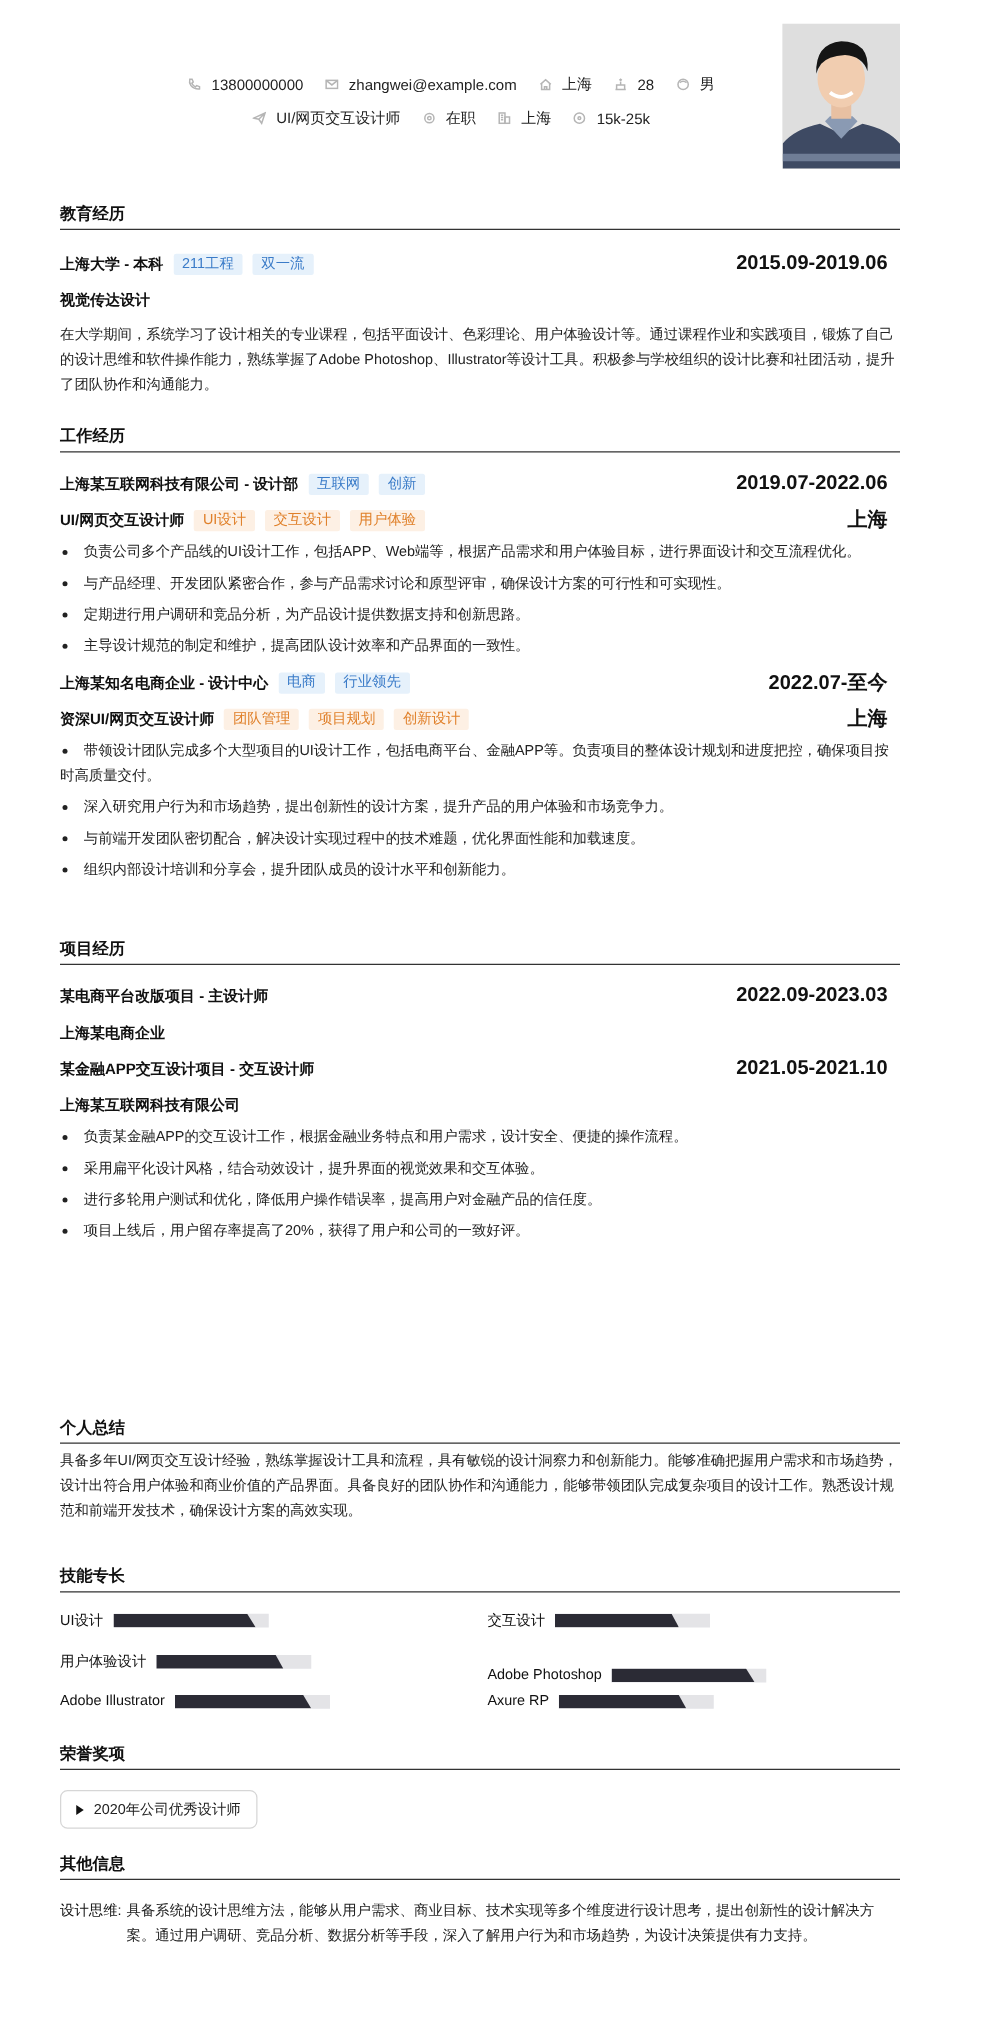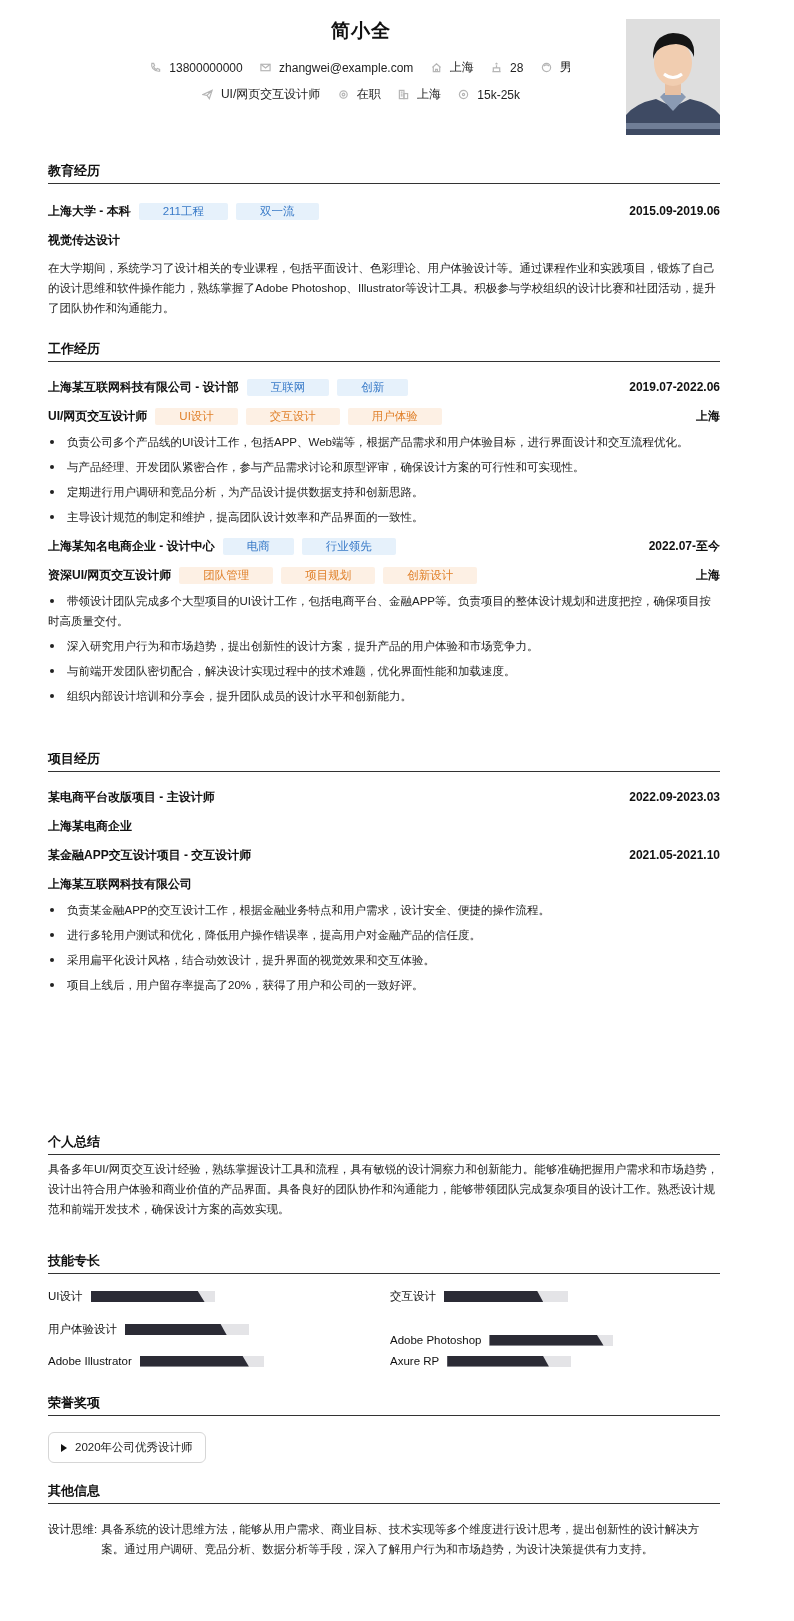--- a/index.html
+++ b/index.html
@@ -24,22 +24,22 @@
   .info-item svg { width: 11px; height: 11px; margin-right: 8px; stroke: #b5b5b5; fill: none; stroke-width: 1.3; }
   .photo { position: absolute; left: 578px; top: 19px; width: 94px; height: 116px;
            background: #d9d9d9; overflow: hidden; }
 
   
   .section { position: absolute; left: 0; width: 672px; }
   .sec-title { font-size: 13px; font-weight: bold; color: #111; padding-bottom: 5px;
                border-bottom: 1px solid #333; height: 22px; }
   .row { position: relative; height: 20px; display: flex; align-items: center; }
   .row .left { display: flex; align-items: flex-start; font-weight: bold; font-size: 12px; color: #111; }
-  .row .right { position: absolute; right: 0; font-weight: bold; font-size: 12px; color: #111; }
-  .tag { display: inline-block; font-size: 11.5px; font-weight: normal; padding: 2px 24px;
+  .row .right { position: absolute; right: 10px; font-weight: bold; font-size: 16px; color: #111; }
+  .tag { display: inline-block; font-size: 11.5px; font-weight: normal; padding: 2px 7px;
          margin-left: 8px; border-radius: 2px; line-height: 13px; }
   .tag.blue { background: #e6f1fb; color: #3a7bc8; }
   .tag.orange { background: #fdf0e4; color: #e0802a; }
   .para { font-size: 11.5px; line-height: 20px; color: #222; }
   ul.bul { list-style: none; }
   ul.bul li { position: relative; padding-left: 19px; font-size: 11.5px; line-height: 20px; color: #222; margin-bottom: 5px; }
   ul.bul li::before { content: ""; position: absolute; left: 2px; top: 8px; width: 4px; height: 4px; border-radius: 50%; background: #222; }
   ul.bul li.wrap { padding-left: 0; text-indent: 19px; }
   ul.bul li.wrap::before { left: 2px; }
 
@@ -56,21 +56,20 @@
 
   .other { display: flex; font-size: 11.5px; line-height: 20px; color: #222; }
   .other .lbl { font-weight: normal; white-space: nowrap; color: #111; }
 </style>
 </head>
 <body>
 
 <div class="page">
 
   <div class="header">
-    <div class="name">简小全</div>
 
     <div class="info-row r1">
       <span class="info-item">
         <svg viewBox="0 0 12 12">
             <path d="M2 1.5 L4 1.5 L5 4 L3.8 5 Q5 7.5 7 8.2 L8 7 L10.5 8 L10.5 10 Q6 10.5 3 7 Q1.2 4.5 2 1.5Z"></path>
           </svg>
         <span>13800000000</span>
       </span>
       <span class="info-item">
         <svg viewBox="0 0 12 12">
@@ -233,22 +232,22 @@
     <div>
       <div class="row" style="margin-top:9px">
         <div class="left">某金融APP交互设计项目 - 交互设计师</div>
         <div class="right">2021.05-2021.10</div>
       </div>
       <div class="row" style="margin-top:9px">
         <div class="left">上海某互联网科技有限公司</div>
       </div>
       <ul class="bul" style="margin-top:6px">
         <li>负责某金融APP的交互设计工作，根据金融业务特点和用户需求，设计安全、便捷的操作流程。</li>
+        <li>采用扁平化设计风格，结合动效设计，提升界面的视觉效果和交互体验。</li>
         <li>进行多轮用户测试和优化，降低用户操作错误率，提高用户对金融产品的信任度。</li>
-        <li>采用扁平化设计风格，结合动效设计，提升界面的视觉效果和交互体验。</li>
         <li>项目上线后，用户留存率提高了20%，获得了用户和公司的一致好评。</li>
       </ul>
     </div>
   </div>
 
   <div class="section" style="top:1133px">
     <div class="sec-title">个人总结</div>
     <div class="para" style="margin-top:4px">具备多年UI/网页交互设计经验，熟练掌握设计工具和流程，具有敏锐的设计洞察力和创新能力。能够准确把握用户需求和市场趋势，设计出符合用户体验和商业价值的产品界面。具备良好的团队协作和沟通能力，能够带领团队完成复杂项目的设计工作。熟悉设计规范和前端开发技术，确保设计方案的高效实现。</div>
   </div>
 

